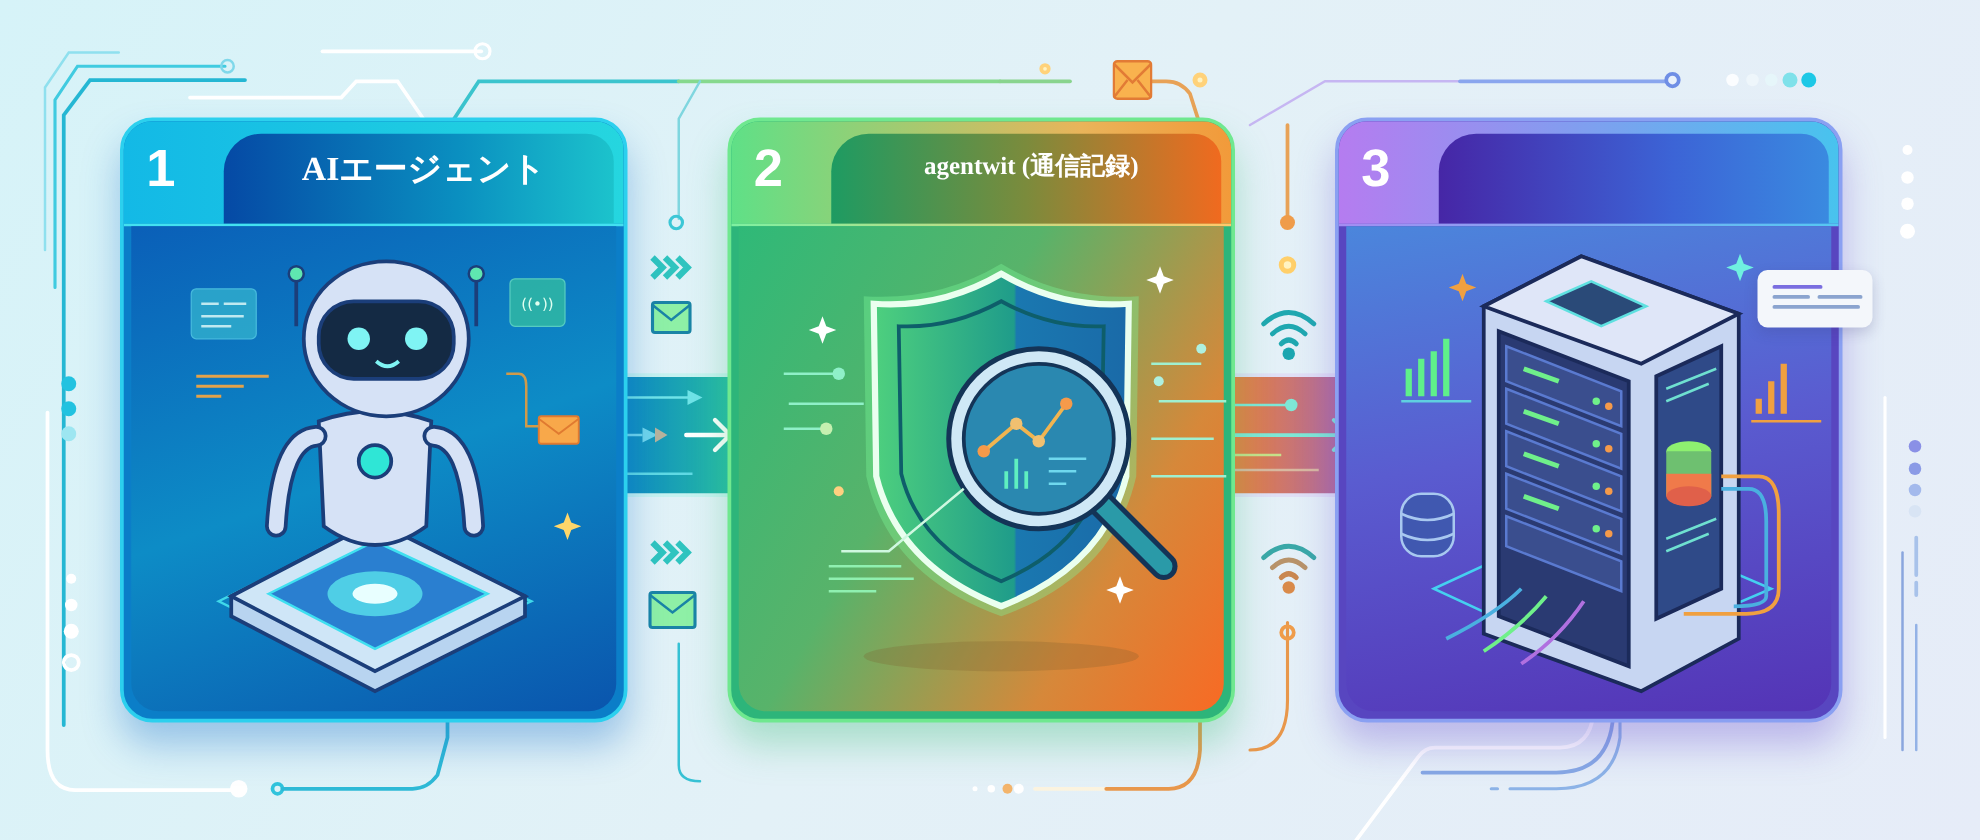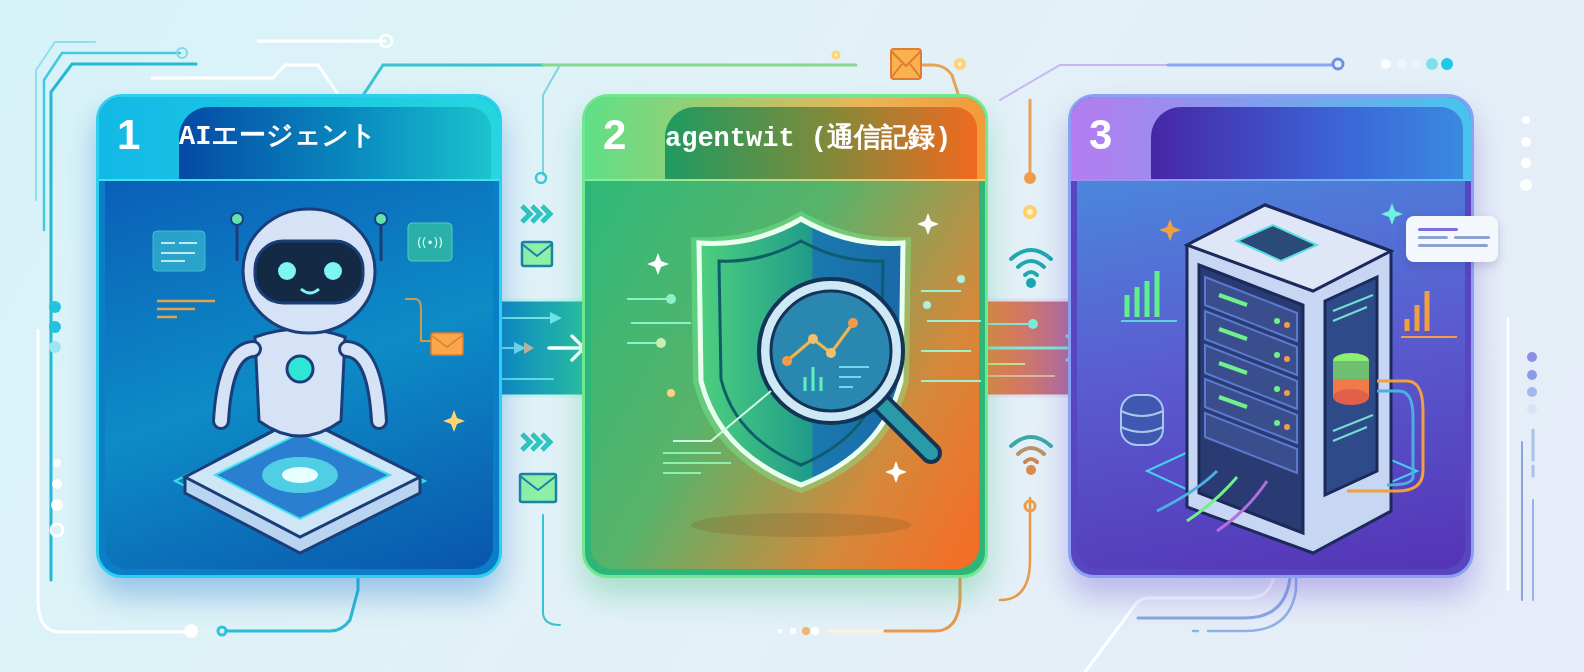--- a/index.html
+++ b/index.html
@@ -18,23 +18,23 @@
   }
   .card .num {
     position:absolute; left:18px; top:14px; font-size:42px; font-weight:bold; color:#fff;
     font-family: "Liberation Sans", sans-serif;
   }
   .card .tab {
     position:absolute; left:80px; top:10px; right:8px; height:72px;
     border-radius:30px 22px 0 0;
   }
   .card .title {
-    position:absolute; left:80px; right:0; top:20px; text-align:left;
+    position:absolute; left:80px; right:0; top:20px; text-align:center;
     font-size:27px; font-weight:bold; color:#fff; white-space:nowrap;
-    font-family: Liberation Mono, monospace;
+    font-family: Liberation Serif, serif;
   }
   .card .body { position:absolute; left:6px; right:6px; top:84px; bottom:6px; border-radius:0 0 22px 22px; }
   .card .divider { position:absolute; left:0; right:0; top:82px; height:2px; }
 
   #card1 { left:96px; border:3px solid #2cd0ee; background:#0b7ec8; box-shadow:0 18px 30px rgba(20,110,200,.35); }
   #card1 .head { background:linear-gradient(90deg,#13b9e6,#25d6df); }
   #card1 .tab { background:linear-gradient(90deg,#0549a5,#0a8fc0 60%,#1cc3cc); }
   #card1 .divider { background:#43e1f0; }
   #card1 .body { background:linear-gradient(160deg,#0a5fb8 0%,#0d8cc6 50%,#0a55ad 100%); }
 
@@ -239,21 +239,21 @@
       <path d="M52 120 H110 M52 128 H90 M52 136 H72" stroke="#e3a24a" stroke-width="2.5"></path>
       <path d="M348 337 l3 -8 l3 8 l8 3 l-8 3 l-3 8 l-3 -8 l-8 -3 Z" fill="#ffd66a" transform="translate(-2,-100)"></path>
     </svg>
   </div>
 </div>
 
 <div class="card" id="card2">
   <div class="head"></div>
   <div class="tab"></div>
   <div class="num">2</div>
-  <div class="title" style="font-size:27px;top:22px;">agentwit (通信記録)</div>
+  <div class="title" style="font-size:20px;top:22px;">agentwit (通信記録)</div>
   <div class="divider"></div>
   <div class="body">
     <svg width="394" height="394" viewBox="0 0 394 394">
       <defs>
         <linearGradient id="sh" x1="0" x2="1">
             <stop offset="0" stop-color="#4ed07e"></stop>
             <stop offset="0.55" stop-color="#1f9c8a"></stop>
             <stop offset="0.56" stop-color="#1a78b0"></stop>
             <stop offset="1" stop-color="#1a6aa8"></stop>
           </linearGradient>

